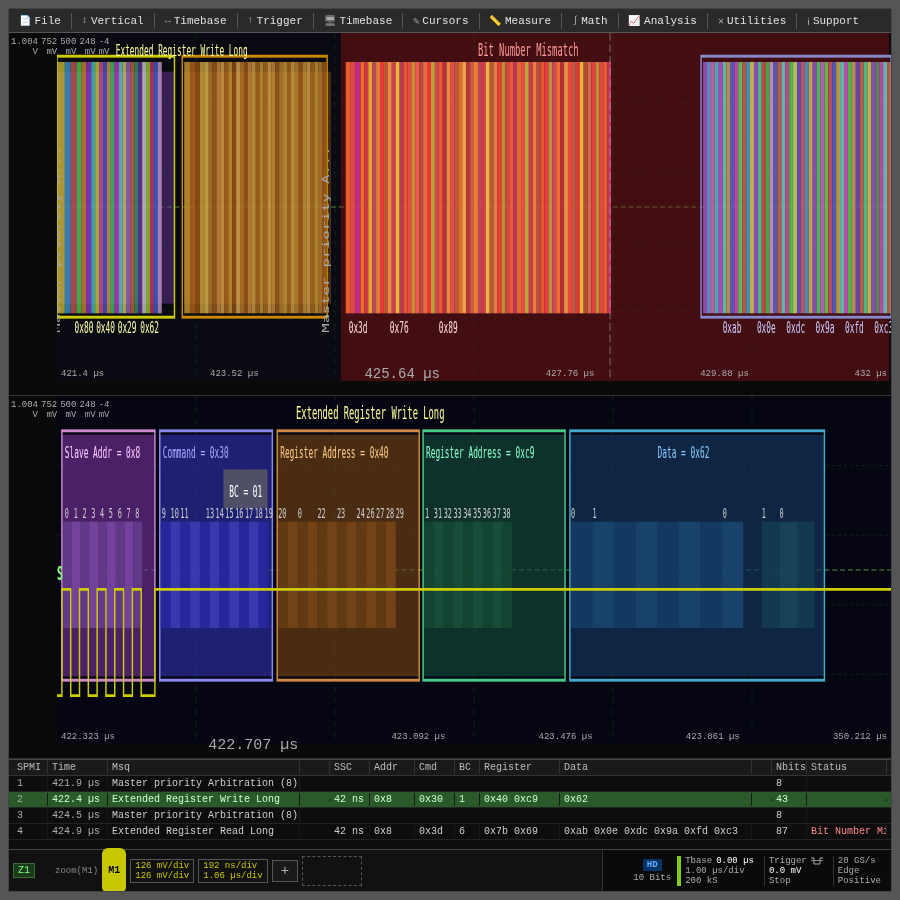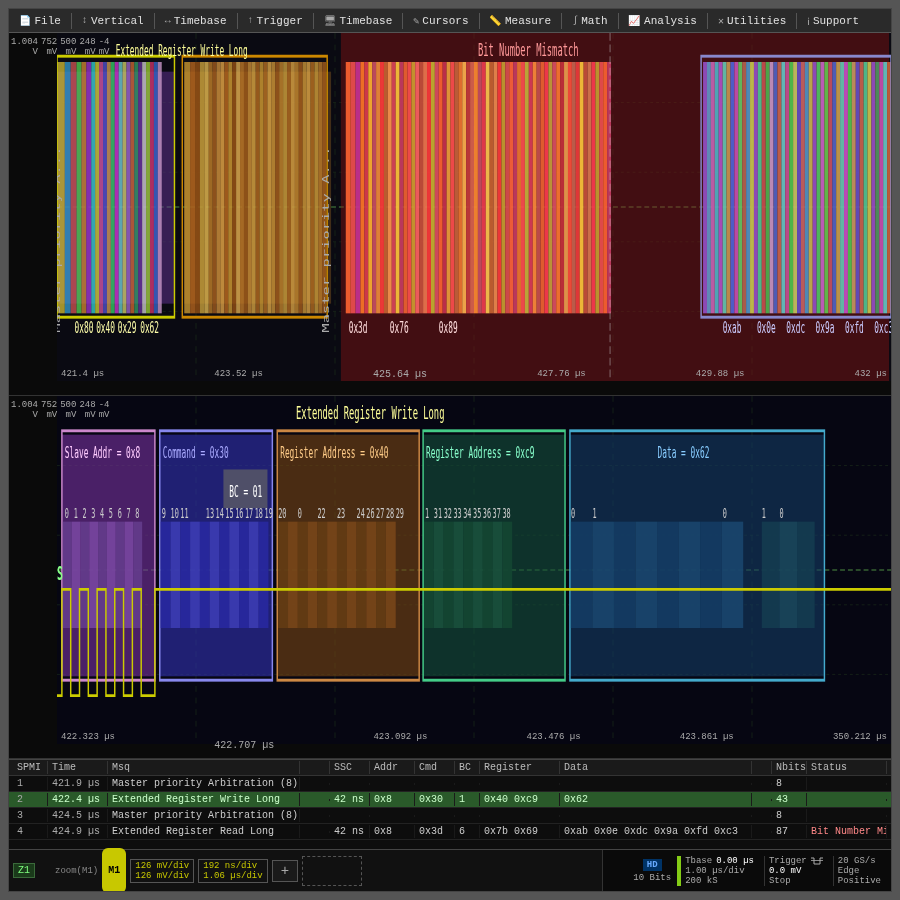--- a/index.html
+++ b/index.html
@@ -548,21 +548,21 @@
 
               <text x="-155" y="3" fill="#aaaaaa" font-size="8" font-family="monospace" transform="rotate(-90)">Master priority A...</text>
               <text x="-155" y="278" fill="#aaaaaa" font-size="8" font-family="monospace" transform="rotate(-90)">Master priority A...</text>
 
               <line x1="565" y1="0" x2="565" y2="180" stroke="rgba(200,200,200,0.5)" stroke-width="1" stroke-dasharray="4,2"></line>
             </svg>
 
             <div style="position:absolute;bottom:0;left:0;right:0;height:14px;display:flex;justify-content:space-between;align-items:center;padding:0 4px;">
               <span style="font-size:9px;color:#aaa;">421.4 µs</span>
               <span style="font-size:9px;color:#aaa;">423.52 µs</span>
-              <span style="font-size:10px;color:#aaa;">425.64 µs</span>
+              <span style="font-size:14px;color:#aaa;">425.64 µs</span>
               <span style="font-size:9px;color:#aaa;">427.76 µs</span>
               <span style="font-size:9px;color:#aaa;">429.88 µs</span>
               <span style="font-size:9px;color:#aaa;">432 µs</span>
             </div>
           </div>
         </div>
       </div>
 
       <div class="waveform-bottom">
         <div class="waveform-canvas">
@@ -718,21 +718,21 @@
               <text x="547" y="63" fill="#cccccc" font-size="7" font-family="monospace">1</text>
               <text x="680" y="63" fill="#cccccc" font-size="7" font-family="monospace">0</text>
               <text x="720" y="63" fill="#cccccc" font-size="7" font-family="monospace">1</text>
               <text x="738" y="63" fill="#cccccc" font-size="7" font-family="monospace">0</text>
 
               <polyline points="0,155 5,155 5,100 14,100 14,155 23,155 23,100 32,100 32,155 41,155 41,100 50,100 50,155 59,155 59,100 68,100 68,155 77,155 77,100 86,100 86,155 100,155 100,100 852,100" fill="none" stroke="#cccc00" stroke-width="1.5"></polyline>
             </svg>
 
             <div style="position:absolute;bottom:0;left:0;right:0;height:14px;display:flex;justify-content:space-between;align-items:center;padding:0 4px;">
               <span style="font-size:9px;color:#aaa;">422.323 µs</span>
-              <span style="font-size:10px;color:#aaa;margin-top:16px;">422.707 µs</span>
+              <span style="font-size:15px;color:#aaa;margin-top:16px;">422.707 µs</span>
               <span style="font-size:9px;color:#aaa;">423.092 µs</span>
               <span style="font-size:9px;color:#aaa;">423.476 µs</span>
               <span style="font-size:9px;color:#aaa;">423.861 µs</span>
               <span style="font-size:9px;color:#aaa;">350.212 µs</span>
             </div>
           </div>
         </div>
       </div>
 
       <div class="data-table">

